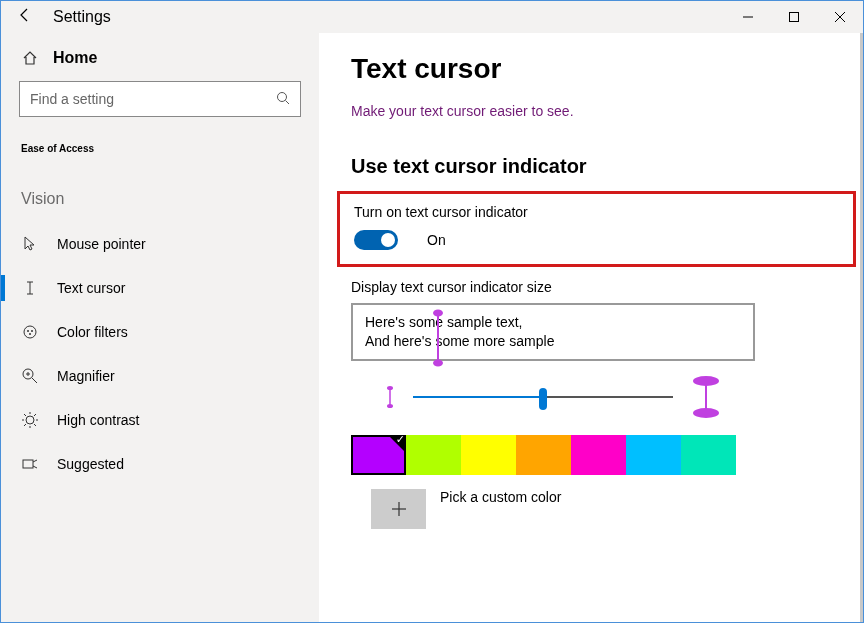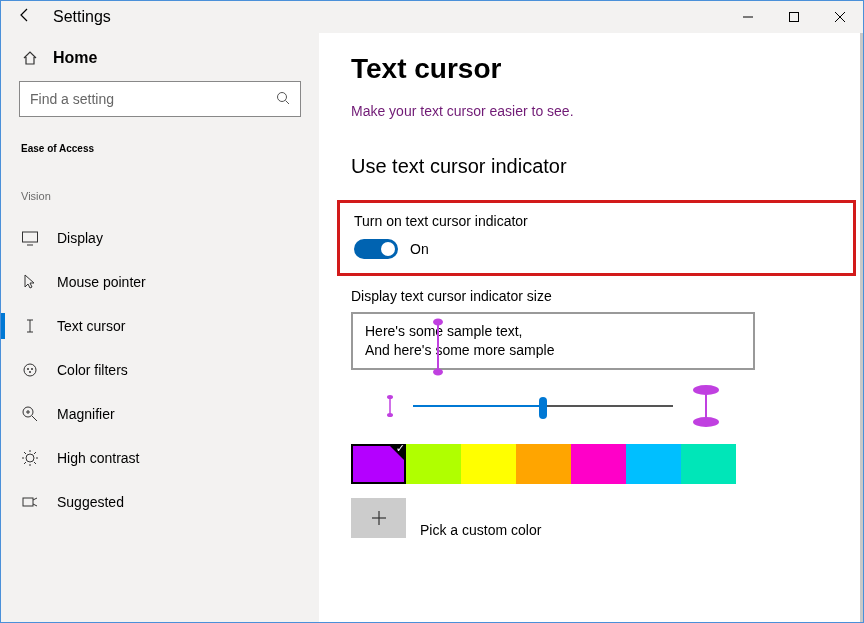--- a/index.html
+++ b/index.html
@@ -81,21 +81,21 @@
   }
   .search-box input::placeholder { color: #666; }
   .search-icon { font-size: 14px; color: #555; }
   .section-header {
     font-weight: 600;
     padding: 26px 20px 6px 20px;
     font-size: 10px;
   }
   .subheader {
     color: #6b6b6b;
-    font-size: 11px;
+    font-size: 16px;
     padding: 30px 20px 6px 20px;
   }
   .nav { padding-top: 8px; }
   .nav-item {
     display: flex;
     align-items: center;
     padding: 0 20px;
     height: 44px;
     gap: 18px;
     font-size: 14px;
@@ -128,39 +128,39 @@
     font-weight: 600;
     font-size: 28px;
     margin-bottom: 18px;
   }
   .content .subtitle {
     color: #701a75;
     font-size: 14px;
     margin-bottom: 36px;
   }
   .content h2 {
-    font-weight: 400;
+    font-weight: 700;
     font-size: 20px;
-    margin-bottom: 22px;
+    margin-bottom: 13px;
   }
   .highlight-box {
     border: 3px solid #d21a1a;
     padding: 10px 24px 14px 14px;
     margin-left: -14px;
     margin-right: 4px;
     margin-bottom: 12px;
   }
   .toggle-label {
     font-size: 14px;
     margin-bottom: 10px;
   }
   .toggle-row {
     display: flex;
     align-items: center;
-    gap: 12px;
+    gap: 29px;
   }
   .toggle {
     width: 44px;
     height: 20px;
     border-radius: 10px;
     background: #0063b1;
     position: relative;
   }
   .toggle-knob {
     position: absolute;
@@ -254,22 +254,23 @@
   .color-check {
     position: absolute;
     right: 1px;
     top: -2px;
     color: #fff;
     font-size: 11px;
     z-index: 2;
   }
   .custom-row {
     display: flex;
-    align-items: flex-end;
+    align-items: flex-start;
     gap: 14px;
+    margin-left: 20px;
   }
   .custom-btn {
     width: 55px;
     height: 40px;
     background: #ccc;
     display: flex;
     align-items: center;
     justify-content: center;
     font-size: 20px;
     color: #333;
@@ -326,29 +327,20 @@
         </span>
       </div>
     </div>
     <div class="section-header">Ease of Access</div>
     <div class="subheader">Vision</div>
 
     <div class="nav">
       <div class="nav-item">
         <span class="nav-icon">
           <svg width="18" height="18" viewBox="0 0 18 18">
-              <rect x="1.5" y="3" width="15" height="10" stroke="#333" fill="none"></rect>
-              <line x1="6" y1="16" x2="12" y2="16" stroke="#333"></line>
-            </svg>
-        </span>
-        <span>Display</span>
-      </div>
-      <div class="nav-item">
-        <span class="nav-icon">
-          <svg width="18" height="18" viewBox="0 0 18 18">
               <path d="M4 2 L4 14 L7 11 L9 15 L11 14 L9 10 L13 10 Z" stroke="#333" fill="none"></path>
             </svg>
         </span>
         <span>Mouse pointer</span>
       </div>
       <div class="nav-item selected">
         <span class="nav-icon">
           <svg width="18" height="18" viewBox="0 0 18 18">
               <line x1="9" y1="3" x2="9" y2="15" stroke="#333"></line>
               <line x1="6" y1="3" x2="12" y2="3" stroke="#333"></line>

